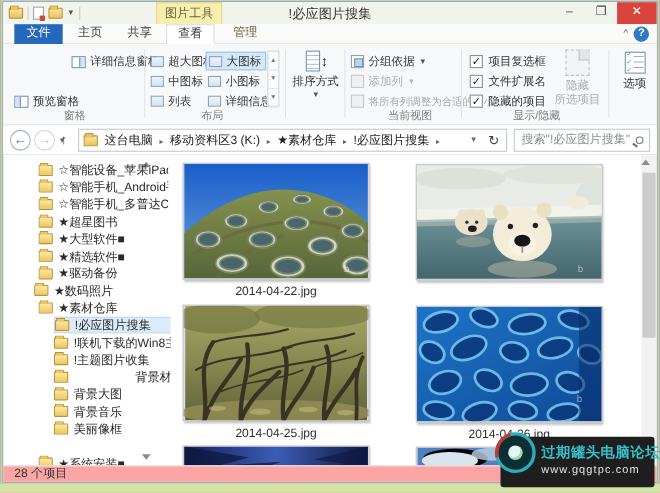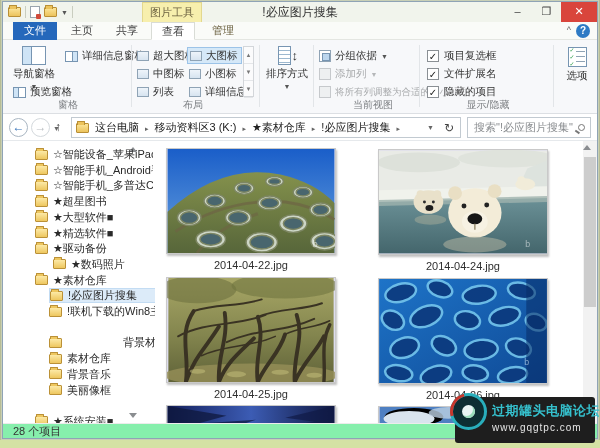--- a/index.html
+++ b/index.html
@@ -105,21 +105,21 @@
 
   .content { position:absolute; left:152px; top:0; right:14px; height:100%; }
   .file-item { position:absolute; width:190px; text-align:center; }
   .thumb { width:170px; height:106px; margin:0 auto; border:1px solid #c9c9c9; box-shadow:1px 2px 2px rgba(0,0,0,.25); display:block; background:#dde; }
   .fname { font-size:11px; color:#2f2f2f; margin-top:5px; }
 
   .vscroll { position:absolute; right:0; top:0; width:14px; height:100%; background:#f2f2f2; }
   .vscroll .thumbbar { position:absolute; left:1px; top:16px; width:12px; height:150px; background:#cdcdcd; }
 
   
-  .statusbar { position:absolute; left:0; bottom:0; width:100%; height:15px; background:#86efac; border-top:1px solid #ececec; font-size:11px; color:#333; padding-left:10px; line-height:14px; }
+  .statusbar { position:absolute; left:0; bottom:0; width:100%; height:15px; background:#fca5a5; border-top:1px solid #ececec; font-size:11px; color:#333; padding-left:10px; line-height:14px; }
 
   
   .wm-box { position:absolute; left:455px; top:397px; width:140px; height:46px; background:#1e1e1e; border-radius:3px; z-index:50; }
   .wm-logo { position:absolute; left:450px; top:393px; width:37px; height:37px; border-radius:50%; background:#0d2e33; border:3px solid #29aebc; z-index:51; }
   .wm-logo::before { content:""; position:absolute; inset:-3px; border-radius:50%; border:3px solid transparent; border-left-color:#c8372d; transform:rotate(30deg); }
   .wm-logo::after { content:""; position:absolute; left:9px; top:9px; width:13px; height:13px; border-radius:50%; background:#e8f4f4; box-shadow:inset -2px -2px 0 #9db; }
   .wm-l1 { position:absolute; left:492px; top:402px; font-size:13px; font-weight:bold; color:#35c0cd; letter-spacing:.5px; z-index:52; }
   .wm-l2 { position:absolute; left:492px; top:422px; font-size:10px; color:#e6e6e6; letter-spacing:1px; z-index:52; }
 </style>
 </head>
@@ -150,25 +150,20 @@
     <div class="tab home">主页</div>
     <div class="tab share">共享</div>
     <div class="tab view">查看</div>
     <div class="tab manage">管理</div>
     <div class="ribbon-min">^</div>
     <div class="help-btn">?</div>
   </div>
 
   <div class="ribbon">
 
-    <div class="bigbtn" style="left:10px; top:6px;">
-      <span class="pane-icon"></span>
-      <span class="rtext">导航窗格</span>
-      <span class="caret">▼</span>
-    </div>
     <div class="smallbtn" style="left:62px; top:8px;">
       <span class="pane-icon-sm b"></span>
       <span class="rtext">详细信息窗格</span>
     </div>
     <div class="smallbtn" style="left:10px; top:44px;">
       <span class="pane-icon-sm"></span>
       <span class="rtext">预览窗格</span>
     </div>
     <div class="grp-label" style="left:30px; width:70px;">窗格</div>
     <div class="rsep" style="left:128px;"></div>
@@ -236,20 +231,25 @@
       <span class="cb">✓</span>
       <span class="rtext">项目复选框</span>
     </div>
     <div class="cbrow" style="left:424px; top:26px;">
       <span class="cb">✓</span>
       <span class="rtext">文件扩展名</span>
     </div>
     <div class="cbrow" style="left:424px; top:44px;">
       <span class="cb">✓</span>
       <span class="rtext">隐藏的项目</span>
+    </div>
+    <div class="bigbtn" style="left:500px; top:5px; width:44px;">
+      <span class="hide-icon"></span>
+      <span class="rtext gray">隐藏</span>
+      <span class="rtext gray" style="margin-top:-3px">所选项目</span>
     </div>
     <div class="grp-label" style="left:450px; width:70px;">显示/隐藏</div>
     <div class="rsep" style="left:550px;"></div>
 
     <div class="bigbtn" style="left:557px; top:7px; width:34px;">
       <span class="opt-icon"></span>
       <span class="rtext">选项</span>
     </div>
   </div>
 
@@ -295,43 +295,47 @@
           <span>★大型软件■</span>
         </div>
         <div class="tree-item" style="top: 84.5px; left: 32px;">
           <span class="tfolder"></span>
           <span>★精选软件■</span>
         </div>
         <div class="tree-item" style="top: 100.2px; left: 32px; text-align: right;">
           <span class="tfolder"></span>
           <span>★驱动备份</span>
         </div>
-        <div class="tree-item" style="top: 115.9px; left: 50px;">
+        <div class="tree-item" style="top: 115.9px; left: 28px;">
           <span class="tfolder"></span>
           <span>★数码照片</span>
         </div>
         <div class="tree-item" style="top: 131.6px; left: 32px;">
           <span class="tfolder"></span>
           <span>★素材仓库</span>
         </div>
         <div class="tree-item sel" style="top: 147.3px; left: 46px;">
           <span class="tfolder"></span>
           <span>!必应图片搜集</span>
         </div>
         <div class="tree-item" style="top: 163px; left: 46px;">
           <span class="tfolder"></span>
           <span>!联机下载的Win8主</span>
         </div>
+        <div class="tree-item" style="top: 178.7px; left: 46px;">
+          <span class="tfolder"></span>
+          <span>!主题图片收集</span>
+        </div>
         <div class="tree-item" style="top: 194.4px; left: 46px; justify-content: space-between;">
           <span class="tfolder"></span>
           <span>背景材质</span>
         </div>
         <div class="tree-item" style="top: 210.1px; left: 46px;">
           <span class="tfolder"></span>
-          <span>素材仓库</span>
+          <span>背景大图</span>
         </div>
         <div class="tree-item" style="top: 225.8px; left: 46px;">
           <span class="tfolder"></span>
           <span>背景音乐</span>
         </div>
         <div class="tree-item" style="top: 241.5px; left: 46px;">
           <span class="tfolder"></span>
           <span>美丽像框</span>
         </div>
         <div class="tree-item" style="top: 257.2px; left: 46px; margin-top: 32px;">
@@ -421,21 +425,20 @@
             <circle cx="117" cy="41" r="7" fill="#e9dfc4"></circle>
           <circle cx="86" cy="56" r="2.5" fill="#222"></circle>
             <circle cx="109" cy="55" r="2.5" fill="#222"></circle>
           <ellipse cx="97" cy="72" rx="13" ry="11" fill="#f7f2e3"></ellipse>
           <ellipse cx="97" cy="69" rx="7.5" ry="5.5" fill="#161616"></ellipse>
           <path d="M97,74 L97,80" stroke="#9a8f72" stroke-width="1.5"></path>
           <ellipse cx="97" cy="95" rx="32" ry="8" fill="#c9c4ab" opacity=".45"></ellipse>
           <ellipse cx="52" cy="70" rx="16" ry="5" fill="#bcb9a0" opacity=".4"></ellipse>
           <text x="148" y="98" font-size="9" fill="#fff" opacity=".5" font-family="Liberation Sans, sans-serif">b</text>
         </svg>
-        <div class="fname">2014-04-24.jpg</div>
       </div>
 
       <div class="file-item" style="left:1px; top:136px;">
         <svg class="thumb" viewBox="0 0 170 107">
           <defs>
             <linearGradient id="for3" x1="0" y1="0" x2="0" y2="1">
               <stop offset="0" stop-color="#a8a766"></stop>
                 <stop offset=".55" stop-color="#83854e"></stop>
                 <stop offset="1" stop-color="#5f6238"></stop>
             </linearGradient>

